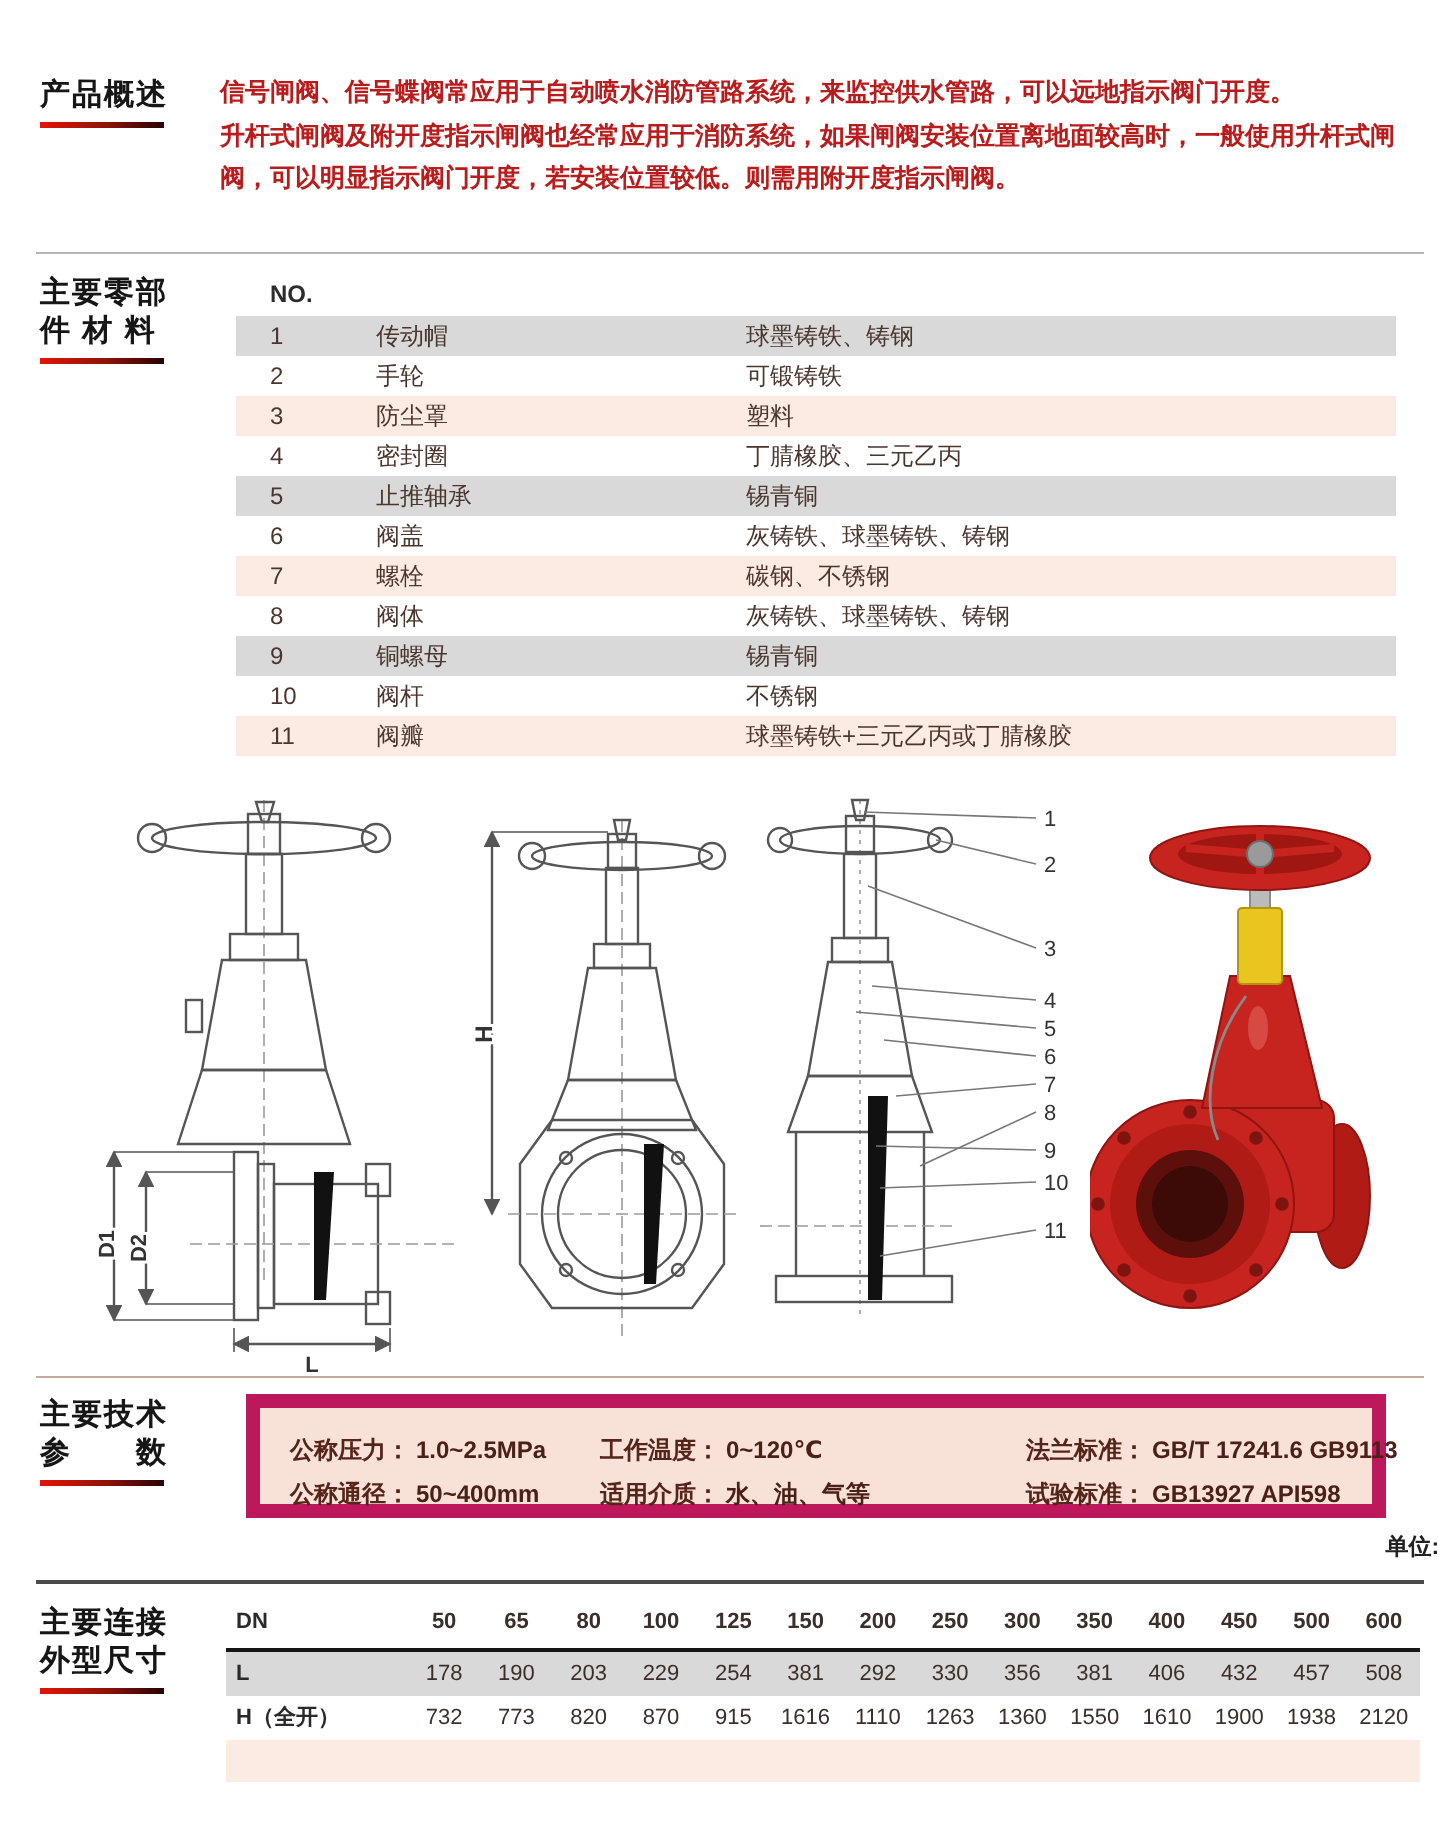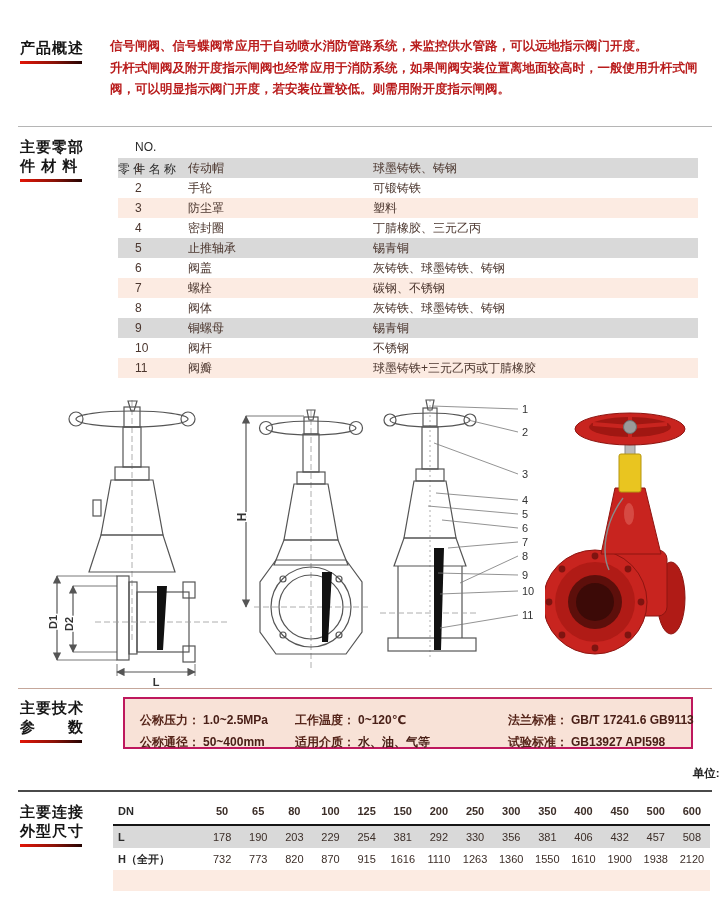--- a/index.html
+++ b/index.html
@@ -16,36 +16,36 @@
   .overview-text{position:absolute;left:110px;top:36px;width:604px;
                  font-size:12.5px;line-height:21.5px;font-weight:600;color:#b91c1c;}
 
   
   .sep{position:absolute;left:18px;width:694px;height:1px;background:#b5b5b5;}
   .sep.warm{background:#c5a79b;}
   .sep.dark{height:2px;background:#4a4a4a;}
 
   
   .parts-table{position:absolute;left:118px;top:136px;width:580px;font-size:12px;color:#4b362e;}
-  .phead{display:flex;height:22px;line-height:22px;font-weight:400;color:#2c2c2c;flex-direction:column;}
+  .phead{display:flex;height:22px;line-height:22px;font-weight:700;color:#2c2c2c;}
   .prow{display:flex;height:20px;line-height:20px;}
   .pcol-no{width:70px;padding-left:17px;box-sizing:border-box;}
   .pcol-name{width:185px;}
   .pcol-mat{flex:1;}
   .prow.gray{background:#d9d9d9;}
   .prow.pink{background:#fcebe2;}
   .prow.white{background:#ffffff;}
 
   
   .fig{position:absolute;}
   .fig svg{display:block;}
 
   
-  .param-box{position:absolute;left:123px;top:697px;width:570px;height:52px;
-             background:#f8e2d7;border:2px solid #be185d;box-sizing:border-box;}
+  .param-box{position:absolute;left:123px;top:697px;width:570px;height:62px;
+             background:#f8e2d7;border:7px solid #be185d;box-sizing:border-box;}
   .param-col{position:absolute;top:10px;font-size:12px;font-weight:700;color:#56251a;
              line-height:22px;white-space:nowrap;}
   .param-item .pv{margin-left:3px;color:#4a2018;}
 
   .unit-note{position:absolute;right:22px;top:766px;font-size:11.5px;color:#222;font-weight:600;}
 
   
   .dims-table{position:absolute;left:113px;top:799px;width:597px;font-size:11px;color:#3c2e28;}
   .drow{display:flex;height:22px;line-height:22px;}
   .drow.dnrow{height:25px;line-height:25px;}
@@ -74,21 +74,20 @@
 
   <div class="sec-label" style="top:137px;">
     <div>主要零部</div>
     <div>件 材 料</div>
     <div class="red-rule"></div>
   </div>
 
   <div class="parts-table">
     <div class="phead">
       <span class="pcol-no">NO.</span>
-      <span class="pcol-name">零 件 名 称</span>
     </div>
     <div>
         <div class="prow gray">
           <span class="pcol-no">1</span>
           <span class="pcol-name">传动帽</span>
           <span class="pcol-mat">球墨铸铁、铸钢</span>
         </div>
         <div class="prow white">
           <span class="pcol-no">2</span>
           <span class="pcol-name">手轮</span>

